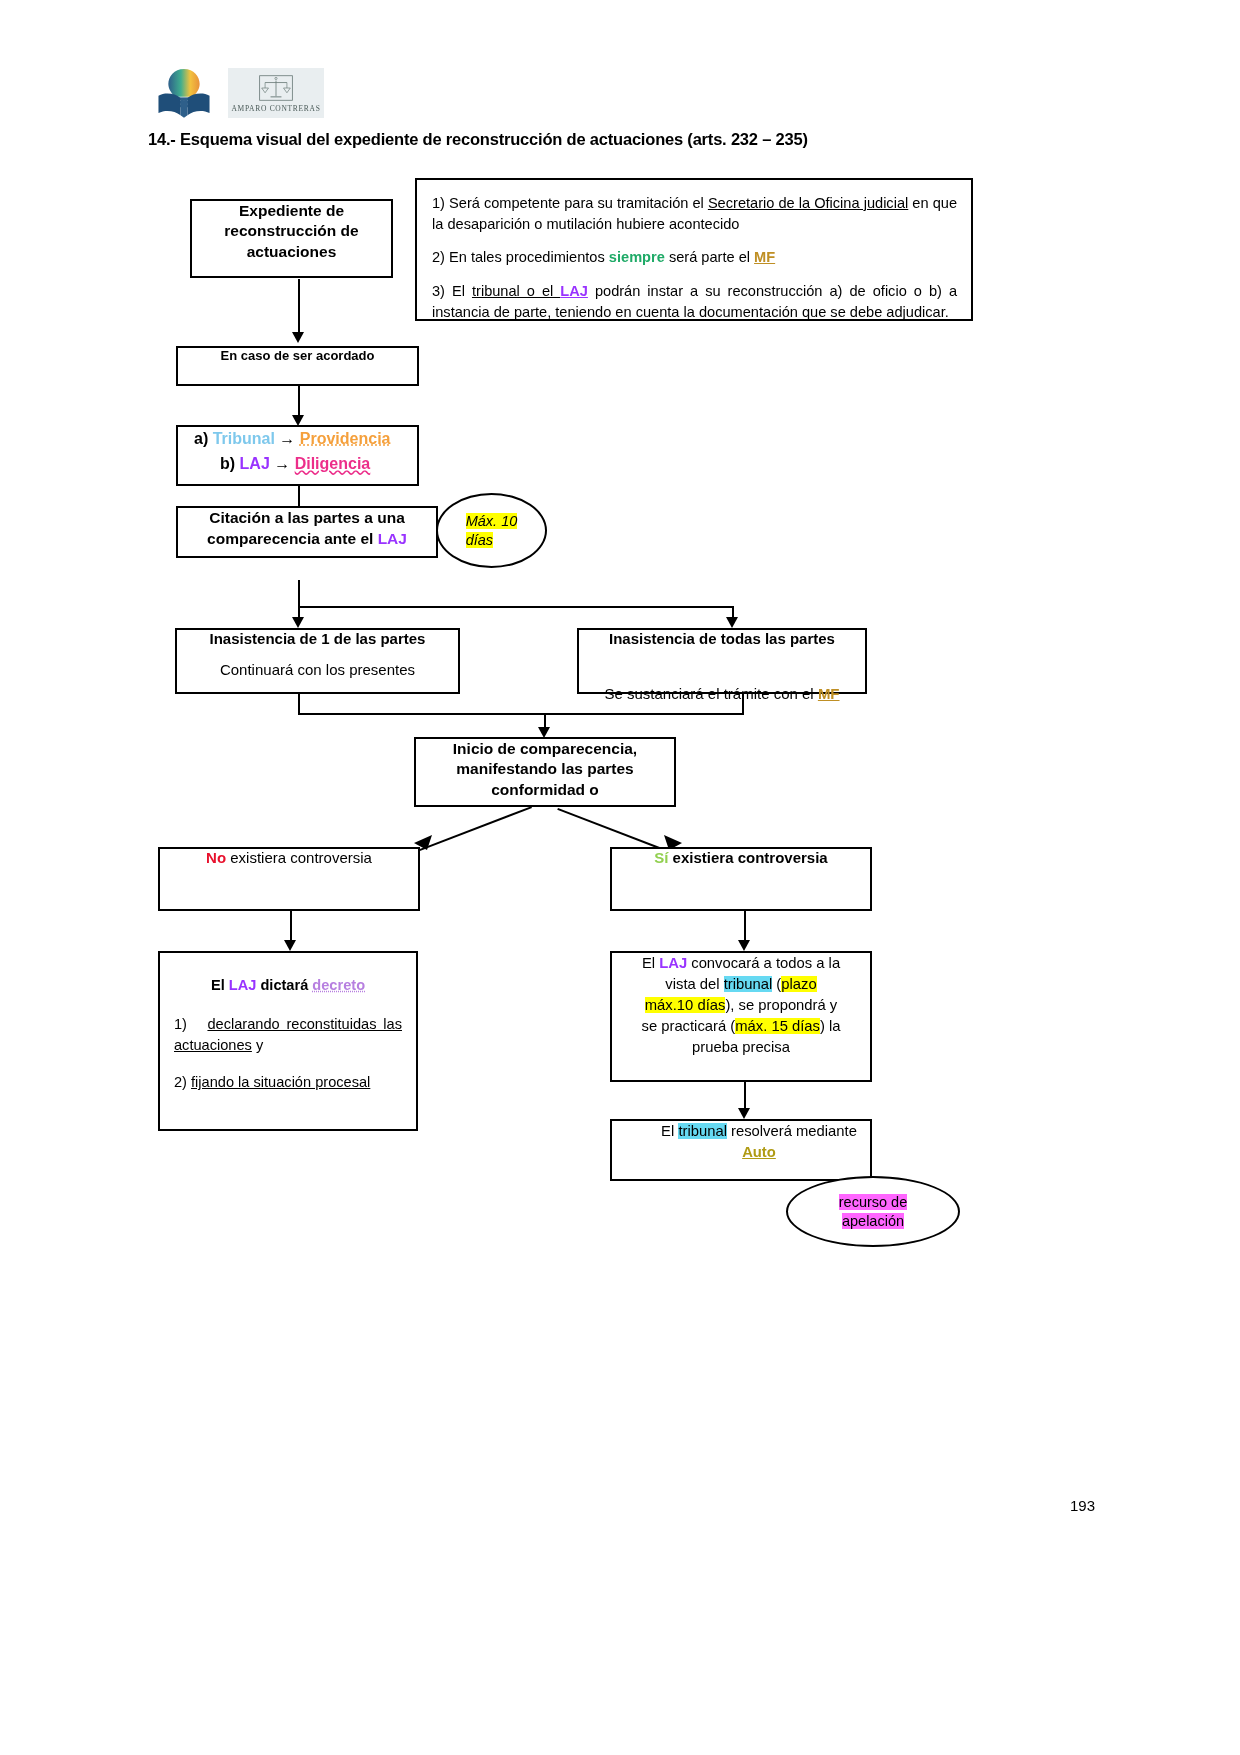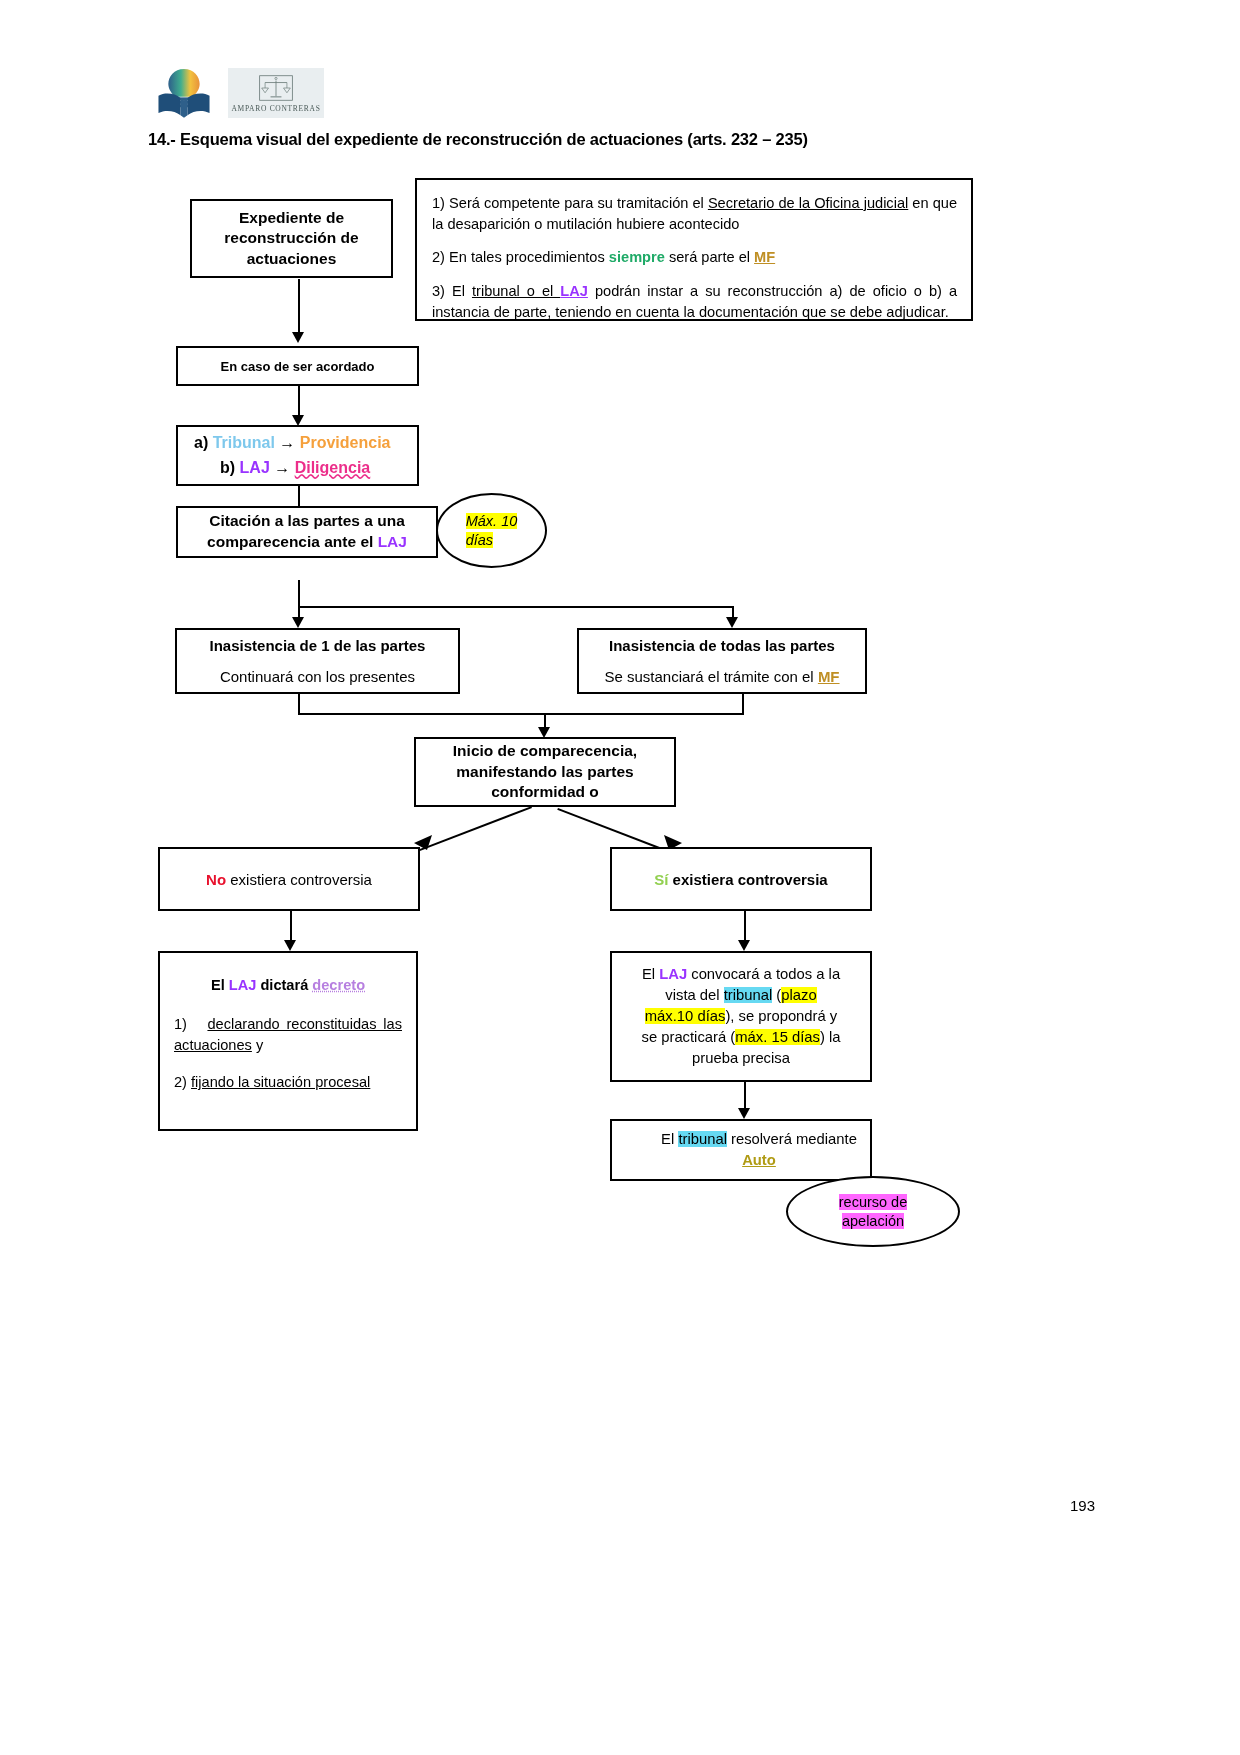--- a/index.html
+++ b/index.html
@@ -36,42 +36,42 @@
     letter-spacing: -0.2px;
     white-space: nowrap;
   }
 
   
   .box {
     position: absolute;
     border: 2px solid #000;
     background: #fff;
     box-sizing: border-box;
-    display: flex; flex-direction: column; justify-content: center;
+    display: flex; flex-direction: column; 
     text-align: center;
   }
   .box.left-align { text-align: left; }
 
   .b-bold { font-weight: bold; }
 
   
   .c-purple   { color: #9933ff; font-weight: bold; }
   .c-lightblue{ color: #7ec8ec; font-weight: bold; }
   .c-orange   { color: #f5a03c; font-weight: bold; }
   .c-pink     { color: #ec2e8a; font-weight: bold; }
   .c-green    { color: #1faa67; font-weight: bold; }
   .c-lightgrn { color: #92d050; font-weight: bold; }
   .c-red      { color: #e8112d; font-weight: bold; }
   .c-mf       { color: #bf8f24; font-weight: bold; text-decoration: underline; }
   .c-auto     { color: #b09b14; font-weight: bold; text-decoration: underline; }
   .c-decreto  { color: #b77fe0; font-weight: bold;
                 text-decoration: underline; text-decoration-style: dotted; }
 
   .u-solid { text-decoration: underline; }
-  .u-dotted{ text-decoration-style: dotted; }
+  .u-dotted{ text-decoration: underline; text-decoration-style: dotted; }
   .u-wavy  { text-decoration: underline; text-decoration-style: wavy;
              text-decoration-color: #ec2e8a; }
 
   .hl-yellow { background: #ffff00; }
   .hl-cyan   { background: #66d9f2; }
   .hl-pink   { background: #ff66ff; }
 
   
   .info-box {
     position: absolute; left: 415px; top: 178px; width: 558px; height: 143px;
@@ -201,21 +201,21 @@
   <div class="vline" style="left:298px; top:606px; height:14px;"></div>
   <div class="arrowhead" style="left:292px; top:617px;"></div>
   <div class="vline" style="left:732px; top:606px; height:14px;"></div>
   <div class="arrowhead" style="left:726px; top:617px;"></div>
 
   <div class="box" style="left:175px; top:628px; width:285px; height:66px; font-size:15px; line-height:1.2;">
     <div class="b-bold" style="margin-bottom:13px;">Inasistencia de 1 de las partes</div>
     <div>Continuará con los presentes</div>
   </div>
 
-  <div class="box" style="left:577px; top:628px; width:290px; height:66px; font-size:15px; line-height:1.2;">
+  <div class="box" style="left:577px; top:628px; width:290px; height:66px; font-size:15px; line-height:1.2;gap:24px;">
     <div class="b-bold" style="margin-bottom:13px;">Inasistencia de todas las partes</div>
     <div><span>Se sustanciará el trámite con el </span><span class="c-mf">MF</span></div>
   </div>
 
   <div class="vline" style="left:298px; top:694px; height:21px;"></div>
   <div class="vline" style="left:742px; top:694px; height:21px;"></div>
   <div class="hline" style="left:298px; top:713px; width:446px;"></div>
   <div class="vline" style="left:544px; top:713px; height:17px;"></div>
   <div class="arrowhead" style="left:538px; top:727px;"></div>
 

